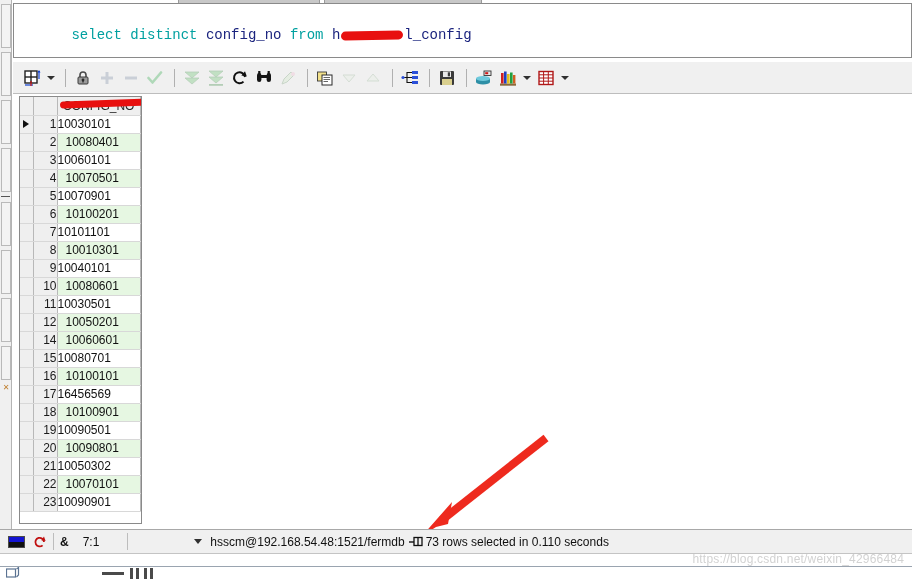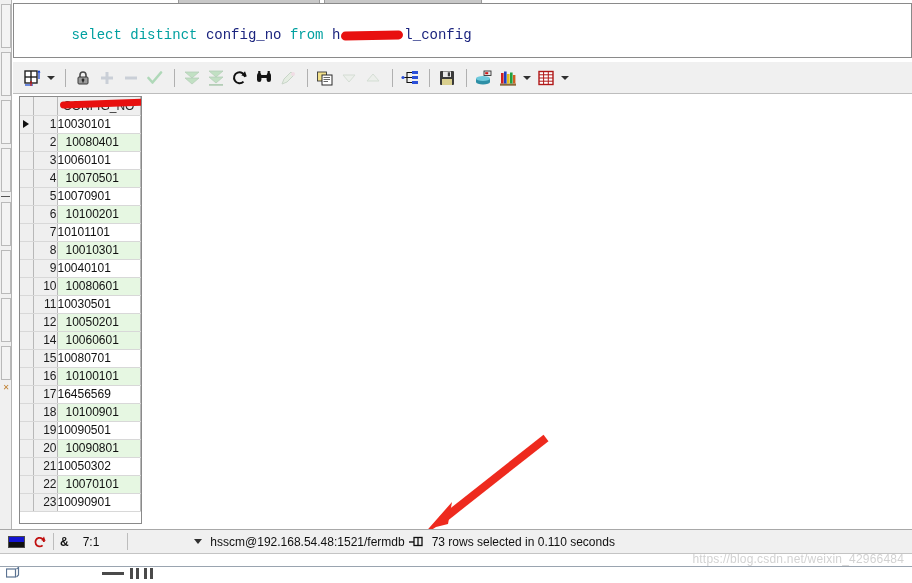--- a/index.html
+++ b/index.html
@@ -503,21 +503,21 @@
       <span class="caret-down-sm"></span>
     </div>
     <div class="sb-cell" style="margin-left:8px;">hsscm@192.168.54.48:1521/fermdb</div>
     <div class="sb-cell" style="margin-left:4px;">
       <svg width="15" height="14" viewBox="0 0 15 14">
         <line x1="0" y1="7" x2="5" y2="7" stroke="#101010" stroke-width="1.4"></line>
         <rect x="5" y="2.5" width="8" height="8" fill="none" stroke="#101010" stroke-width="1.3"></rect>
         <line x1="9" y1="2.5" x2="9" y2="10.5" stroke="#101010" stroke-width="1.3"></line>
       </svg>
     </div>
-    <div class="sb-cell" style="margin-left:8px;">73 rows selected in 0.110 seconds</div>
+    <div class="sb-cell" style="margin-left:2px;">73 rows selected in 0.110 seconds</div>
   </div>
 
   <div class="bottom-blank"></div>
   <div class="watermark">https://blog.csdn.net/weixin_42966484</div>
 
   <div class="taskbar">
     <span>
       <svg width="14" height="13" viewBox="0 0 14 13">
         <rect x="0.5" y="2" width="9" height="8" fill="none" stroke="#5b7392" stroke-width="1.2"></rect>
         <path d="M10.5 2 L12.5 0.5 L12.5 8 L10.5 10" fill="none" stroke="#5b7392" stroke-width="1.2"></path>

